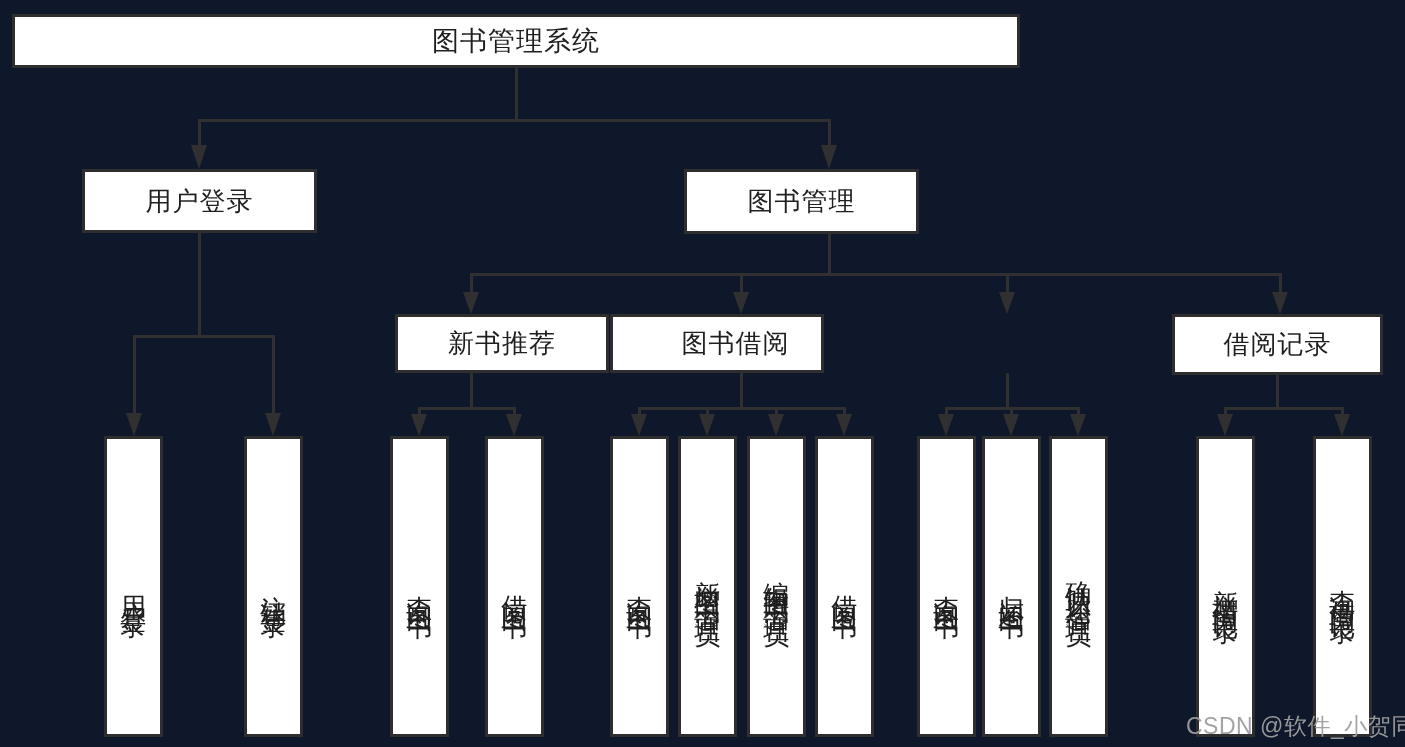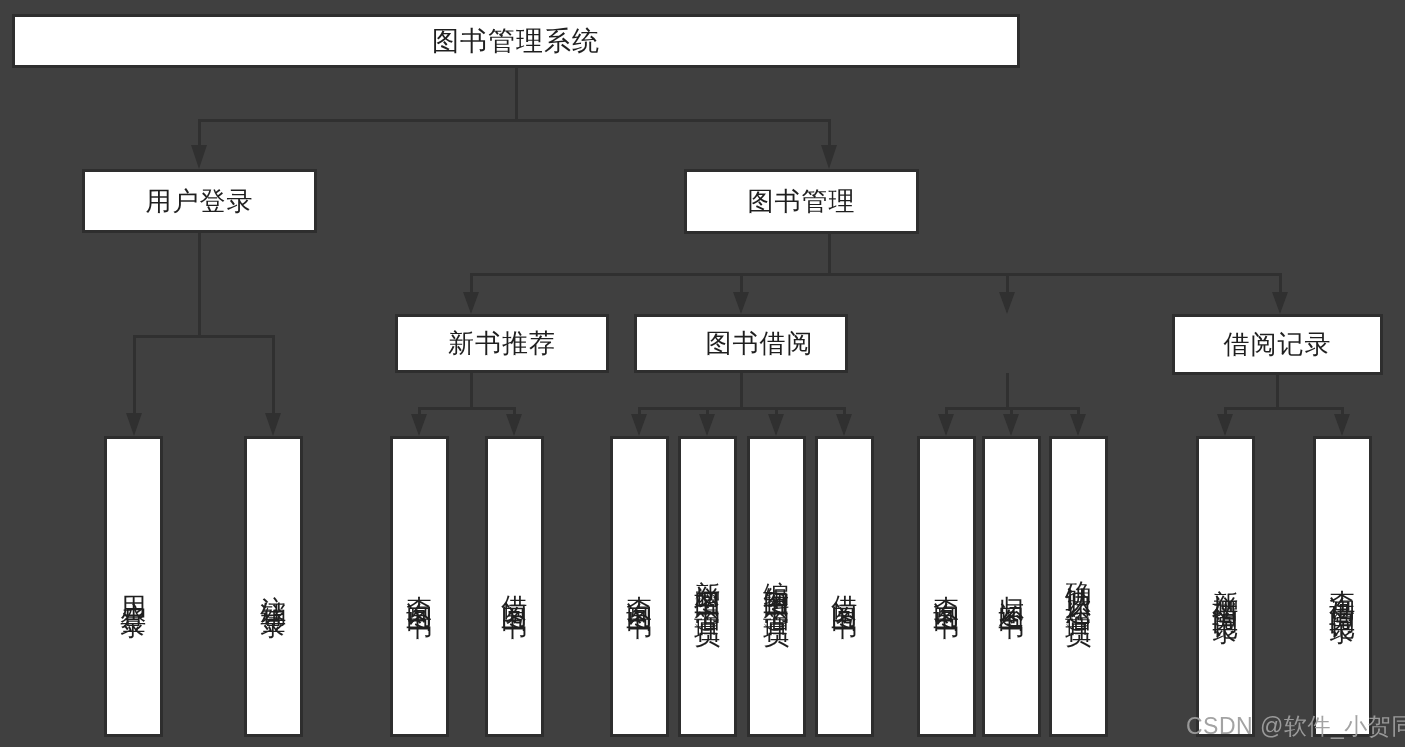--- a/index.html
+++ b/index.html
@@ -1,20 +1,20 @@
 <!DOCTYPE html>
 <html><head>
 <meta charset="utf-8">
 <style>
   html, body { margin: 0; padding: 0; background: #ffffff; }
   .stage {
     position: relative;
     width: 1405px;
     height: 747px;
-    background: #404040;
+    background: #0f172a;
     font-family: "Liberation Sans", "DejaVu Sans", sans-serif;
     overflow: hidden;
     text-align: center;
   }
   .connectors {
     position: absolute;
     left: 0; top: 0;
     width: 1405px; height: 747px;
     z-index: 1;
   }
@@ -154,21 +154,21 @@
   <div class="node" style="left:82px; top:169px; width:235px; height:64px;">
     <span>用户登录</span>
   </div>
   <div class="node" style="left:684px; top:169px; width:235px; height:65px;">
     <span>图书管理</span>
   </div>
 
   <div class="node" style="left:364px; top:314px; width:214px; height:59px;margin-left:31px;">
     <span>新书推荐</span>
   </div>
-  <div class="node" style="left:634px; top:314px; width:214px; height:59px;padding-left:37px;">
+  <div class="node" style="left:610px; top:314px; width:214px; height:59px;padding-left:37px;">
     <span>图书借阅</span>
   </div>
   <div class="node" style="left:1172px; top:314px; width:211px; height:61px;">
     <span>借阅记录</span>
   </div>
 
   <div class="leaf" style="left:104px;">
     <span class="vtext">用户登录</span>
   </div>
   <div class="leaf" style="left:244px;">

